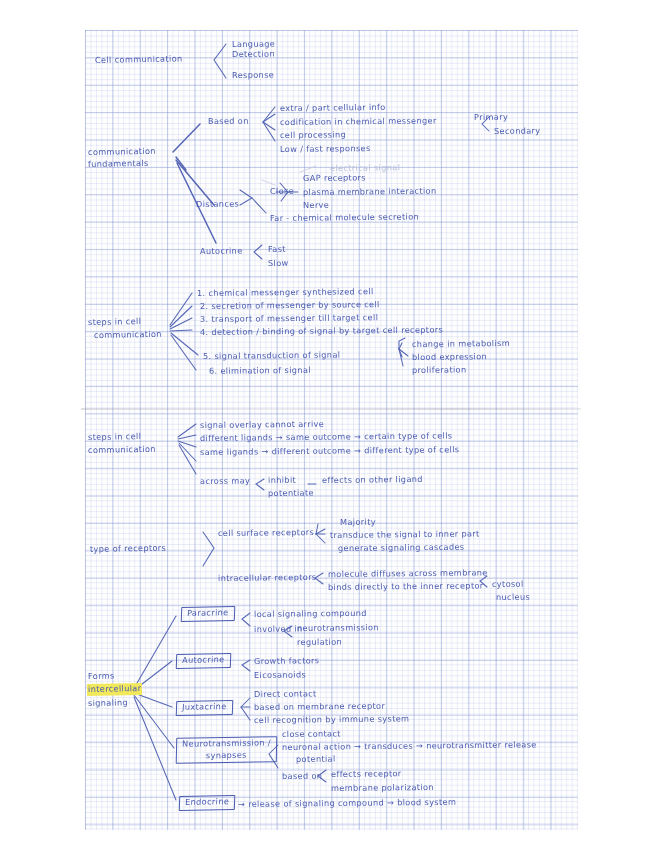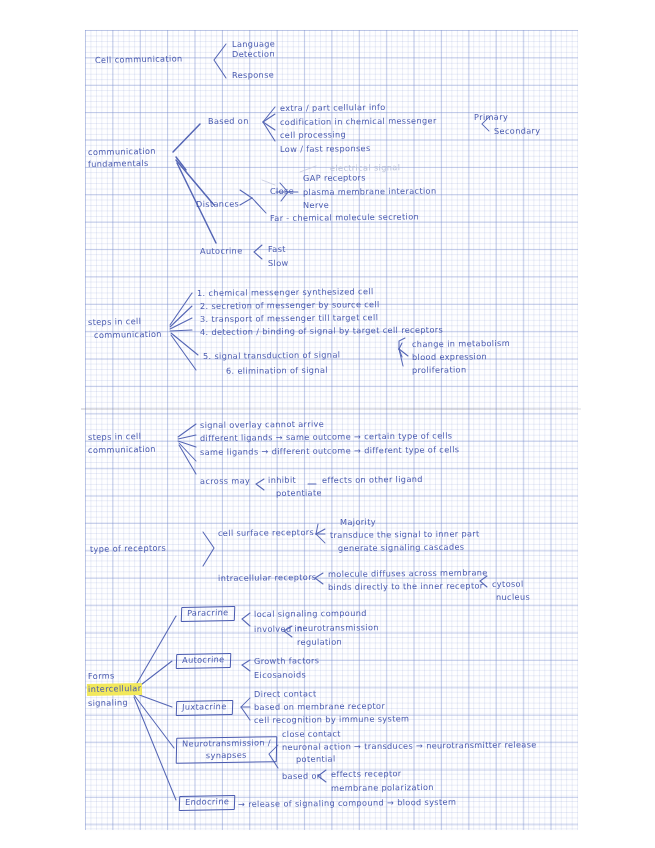--- a/index.html
+++ b/index.html
@@ -176,35 +176,35 @@
 <div class="ink tilt2" style="left:268px;top:259px;">Slow</div>
 
 <div class="ink tilt1" style="left:88px;top:318px;">steps in cell</div>
 <div class="ink tilt1" style="left:94px;top:331px;">communication</div>
 
 <div class="ink tilt2" style="left:197px;top:289px;">1. chemical messenger synthesized cell</div>
 <div class="ink tilt2" style="left:200px;top:302px;">2. secretion of messenger by source cell</div>
 <div class="ink tilt2" style="left:200px;top:315px;">3. transport of messenger till target cell</div>
 <div class="ink tilt2" style="left:200px;top:328px;">4. detection / binding  of signal by target cell receptors</div>
 <div class="ink tilt2" style="left:203px;top:352px;">5. signal transduction of signal</div>
-<div class="ink tilt2" style="left:213px;top:367px;padding-left:13px;">6. elimination of signal</div>
+<div class="ink tilt2" style="left:196px;top:367px;padding-left:13px;">6. elimination of signal</div>
 
 <div class="ink tilt2" style="left:412px;top:340px;text-align:right;">change in metabolism</div>
 <div class="ink tilt2" style="left:412px;top:353px;">blood expression</div>
 <div class="ink tilt2" style="left:412px;top:366px;">proliferation</div>
 
 <div class="ink tilt1" style="left:88px;top:433px;">steps in cell</div>
 <div class="ink tilt1" style="left:88px;top:446px;">communication</div>
 
 <div class="ink tilt2" style="left:200px;top:421px;">signal overlay cannot arrive</div>
 <div class="ink tilt2" style="left:200px;top:434px;">different ligands → same outcome → certain type of cells</div>
 <div class="ink tilt2" style="left:200px;top:448px;">same ligands → different outcome → different type of cells</div>
 <div class="ink tilt2" style="left:200px;top:477px;">across may</div>
 <div class="ink tilt2" style="left:268px;top:476px;">inhibit</div>
-<div class="ink tilt2" style="left:268px;top:489px;margin-left:8px;">potentiate</div>
+<div class="ink tilt2" style="left:268px;top:489px;">potentiate</div>
 <div class="ink tilt2" style="left:322px;top:476px;">effects on other ligand</div>
 
 <div class="ink tilt1" style="left:90px;top:545px;">type of receptors</div>
 
 <div class="ink tilt2" style="left:218px;top:529px;">cell surface receptors</div>
 <div class="ink tilt2" style="left:340px;top:518px;">Majority</div>
 <div class="ink tilt2" style="left:330px;top:531px;">transduce the signal to inner part</div>
 <div class="ink tilt2" style="left:330px;top:544px;margin-left:8px;">generate signaling cascades</div>
 
 <div class="ink tilt2" style="left:218px;top:574px;">intracellular receptors</div>

